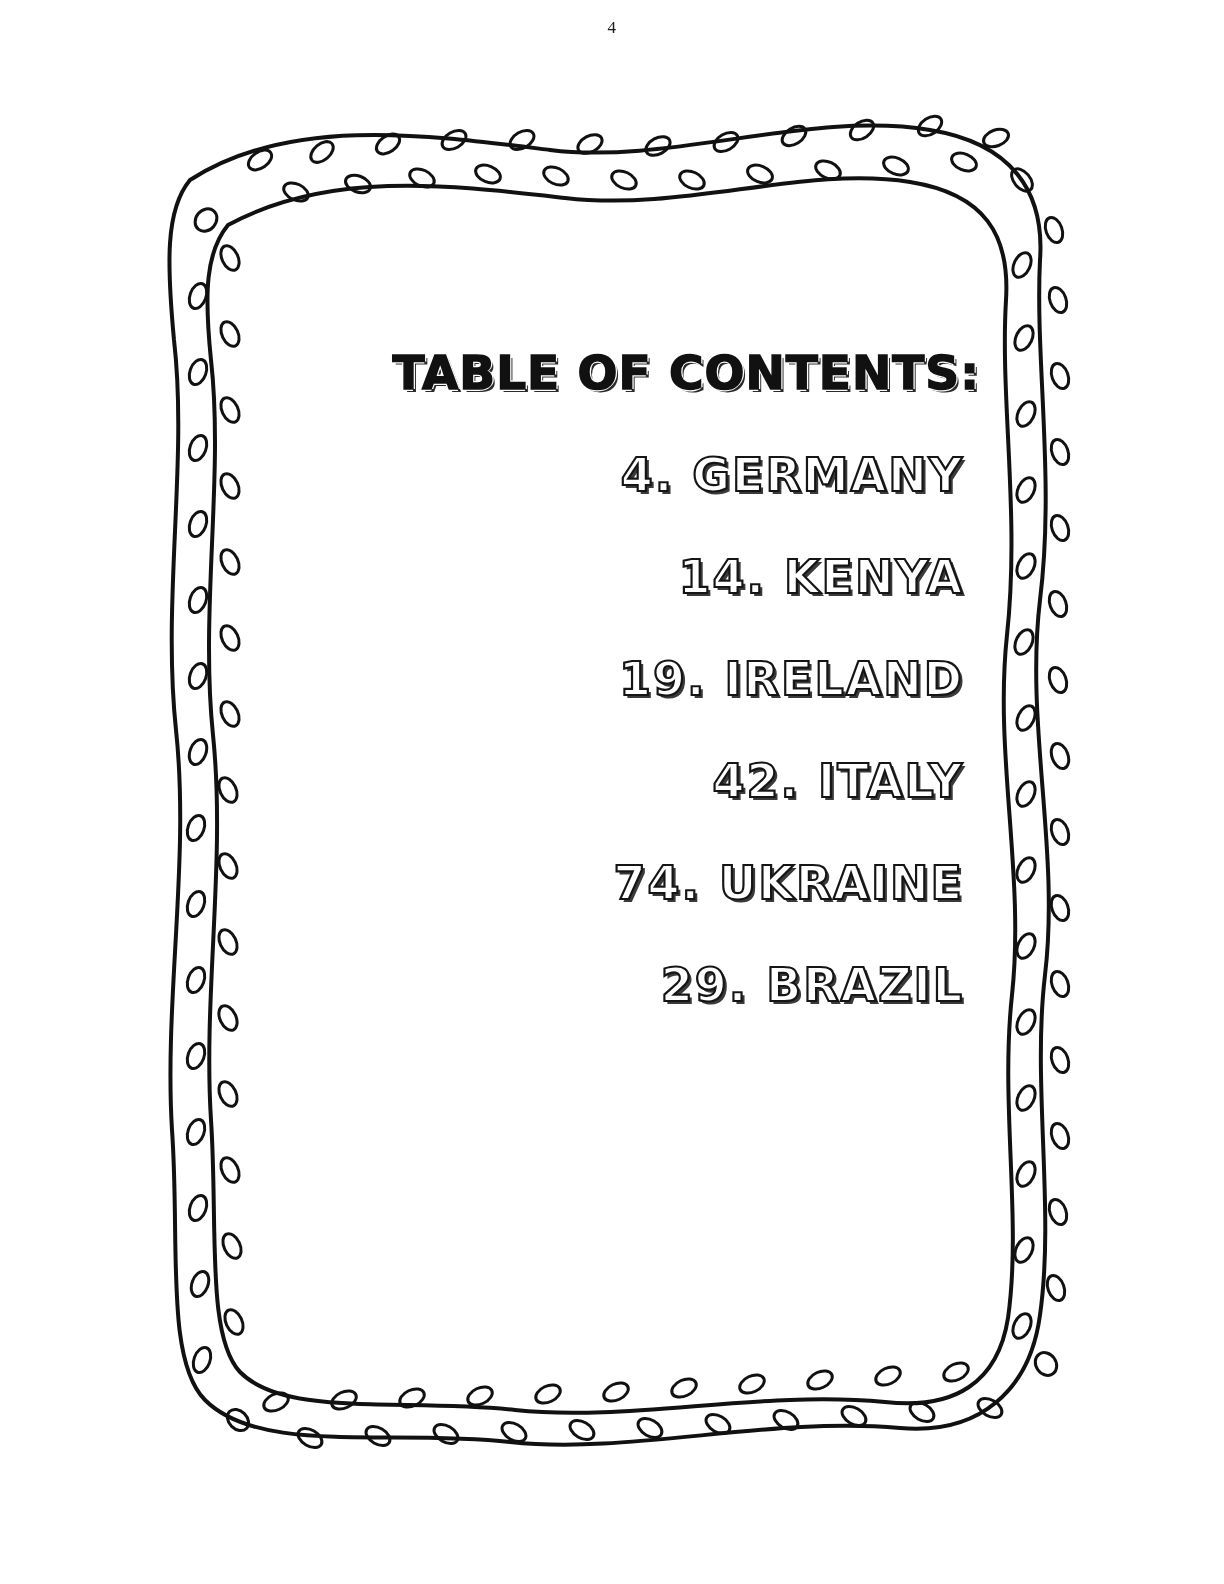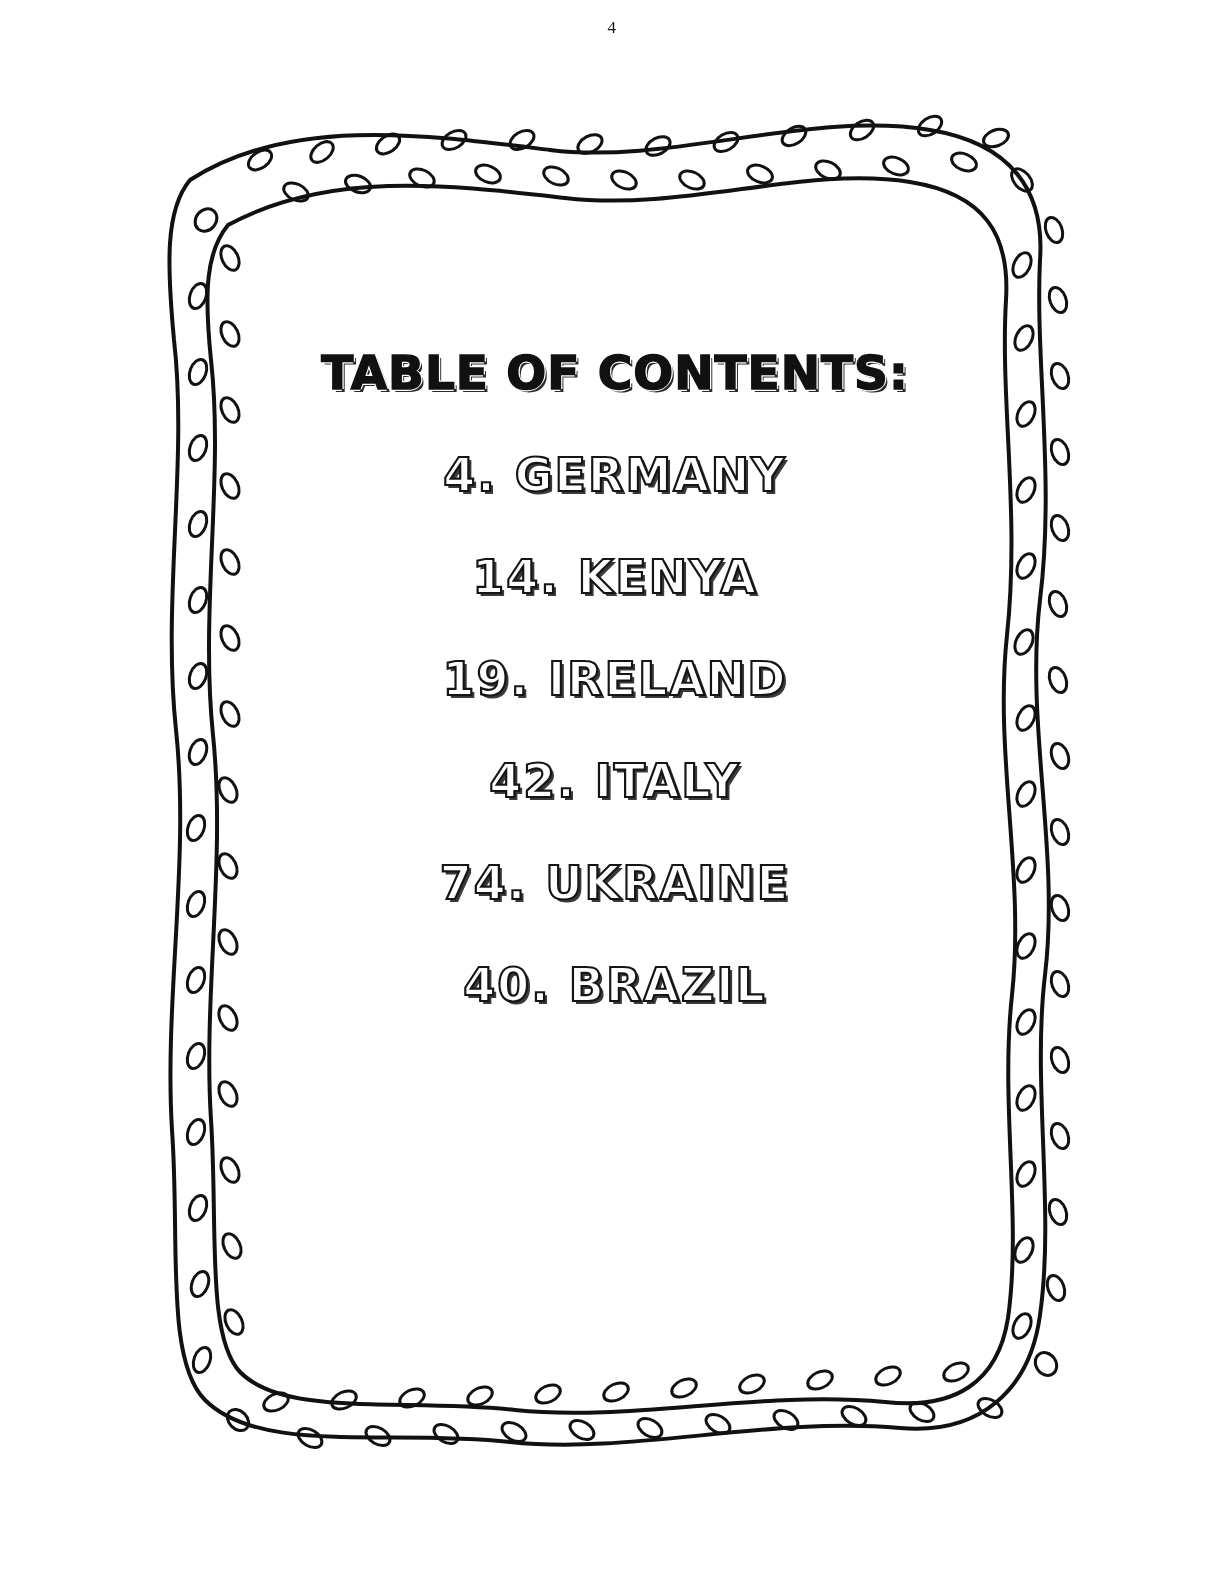--- a/index.html
+++ b/index.html
@@ -48,21 +48,21 @@
     width: 100%;
     height: 100%;
   }
 
   
   .toc {
     position: absolute;
     left: 250px;
     top: 345px;
     width: 730px;
-    text-align: center;
+    text-align: right;
   }
 
   .toc-title {
     font-family: "DejaVu Sans", sans-serif;
     font-weight: bold;
     font-size: 47px;
     letter-spacing: 1px;
     color: #111111;
     text-shadow:
        2px 0 0 #ffffff,
@@ -70,21 +70,21 @@
        0 2px 0 #ffffff,
        0 -2px 0 #ffffff,
        3px 3px 0 #2b2b2b;
     -webkit-text-stroke: 1.5px #111111;
     margin-bottom: 52px;
     white-space: nowrap;
   }
 
   .toc-list {
     list-style: none;
-    margin: 0;
+    margin: 16px;
     padding: 0;
   }
 
   .toc-entry {
     font-family: "DejaVu Sans", sans-serif;
     font-weight: bold;
     font-size: 46px;
     line-height: 1.0;
     letter-spacing: 2px;
     color: #ffffff;
@@ -233,17 +233,17 @@
   </div>
 
   <div class="toc">
     <div class="toc-title">TABLE OF CONTENTS:</div>
     <ul class="toc-list">
       <li class="toc-entry">4.  GERMANY</li>
       <li class="toc-entry">14. KENYA</li>
       <li class="toc-entry">19. IRELAND</li>
       <li class="toc-entry">42.  ITALY</li>
       <li class="toc-entry">74. UKRAINE</li>
-      <li class="toc-entry">40. BRAZIL</li>
+      <li class="toc-entry">29. BRAZIL</li>
     </ul>
   </div>
 
 </div>
 
 </body></html>

